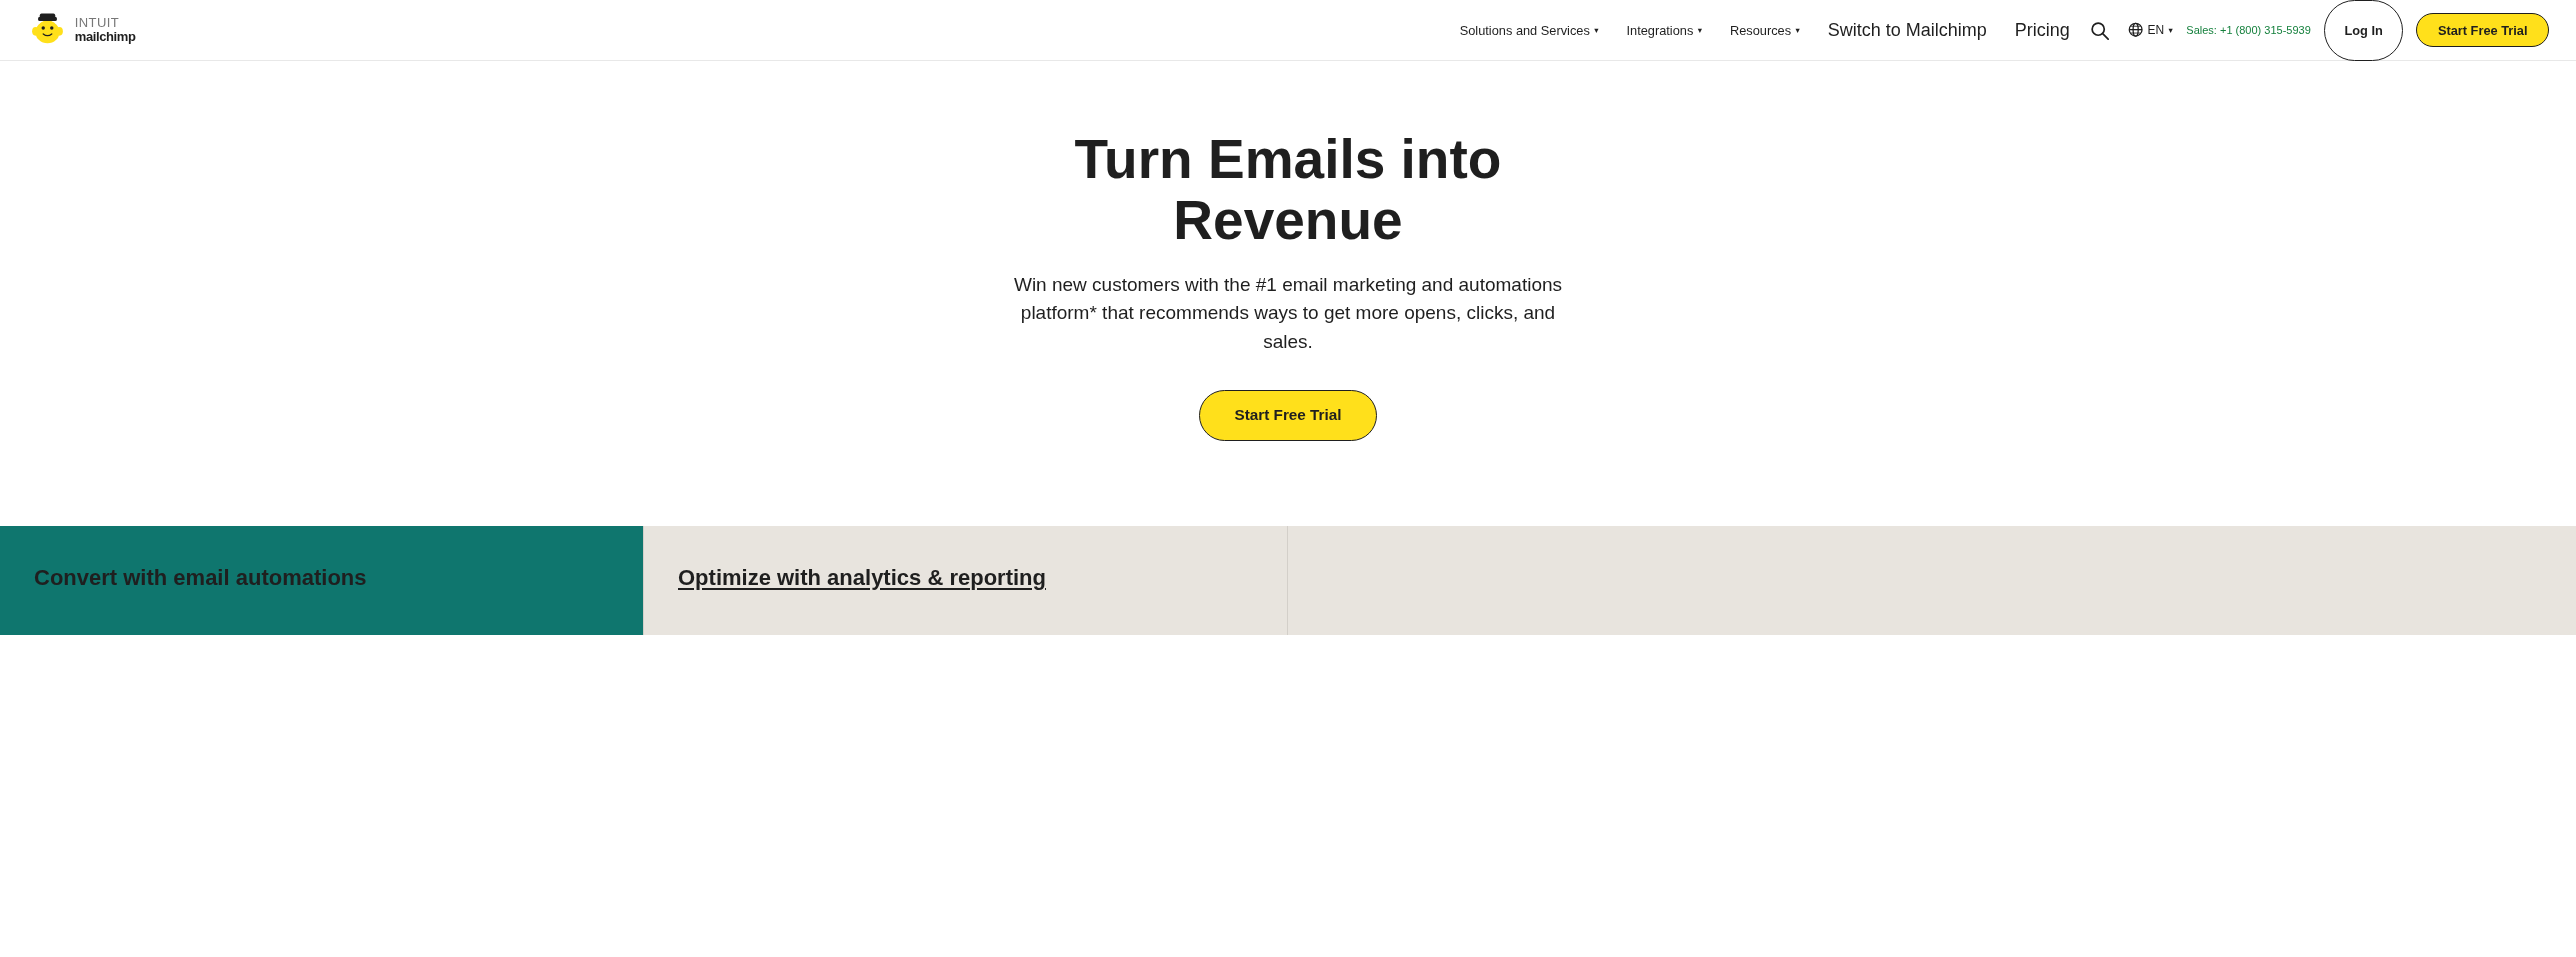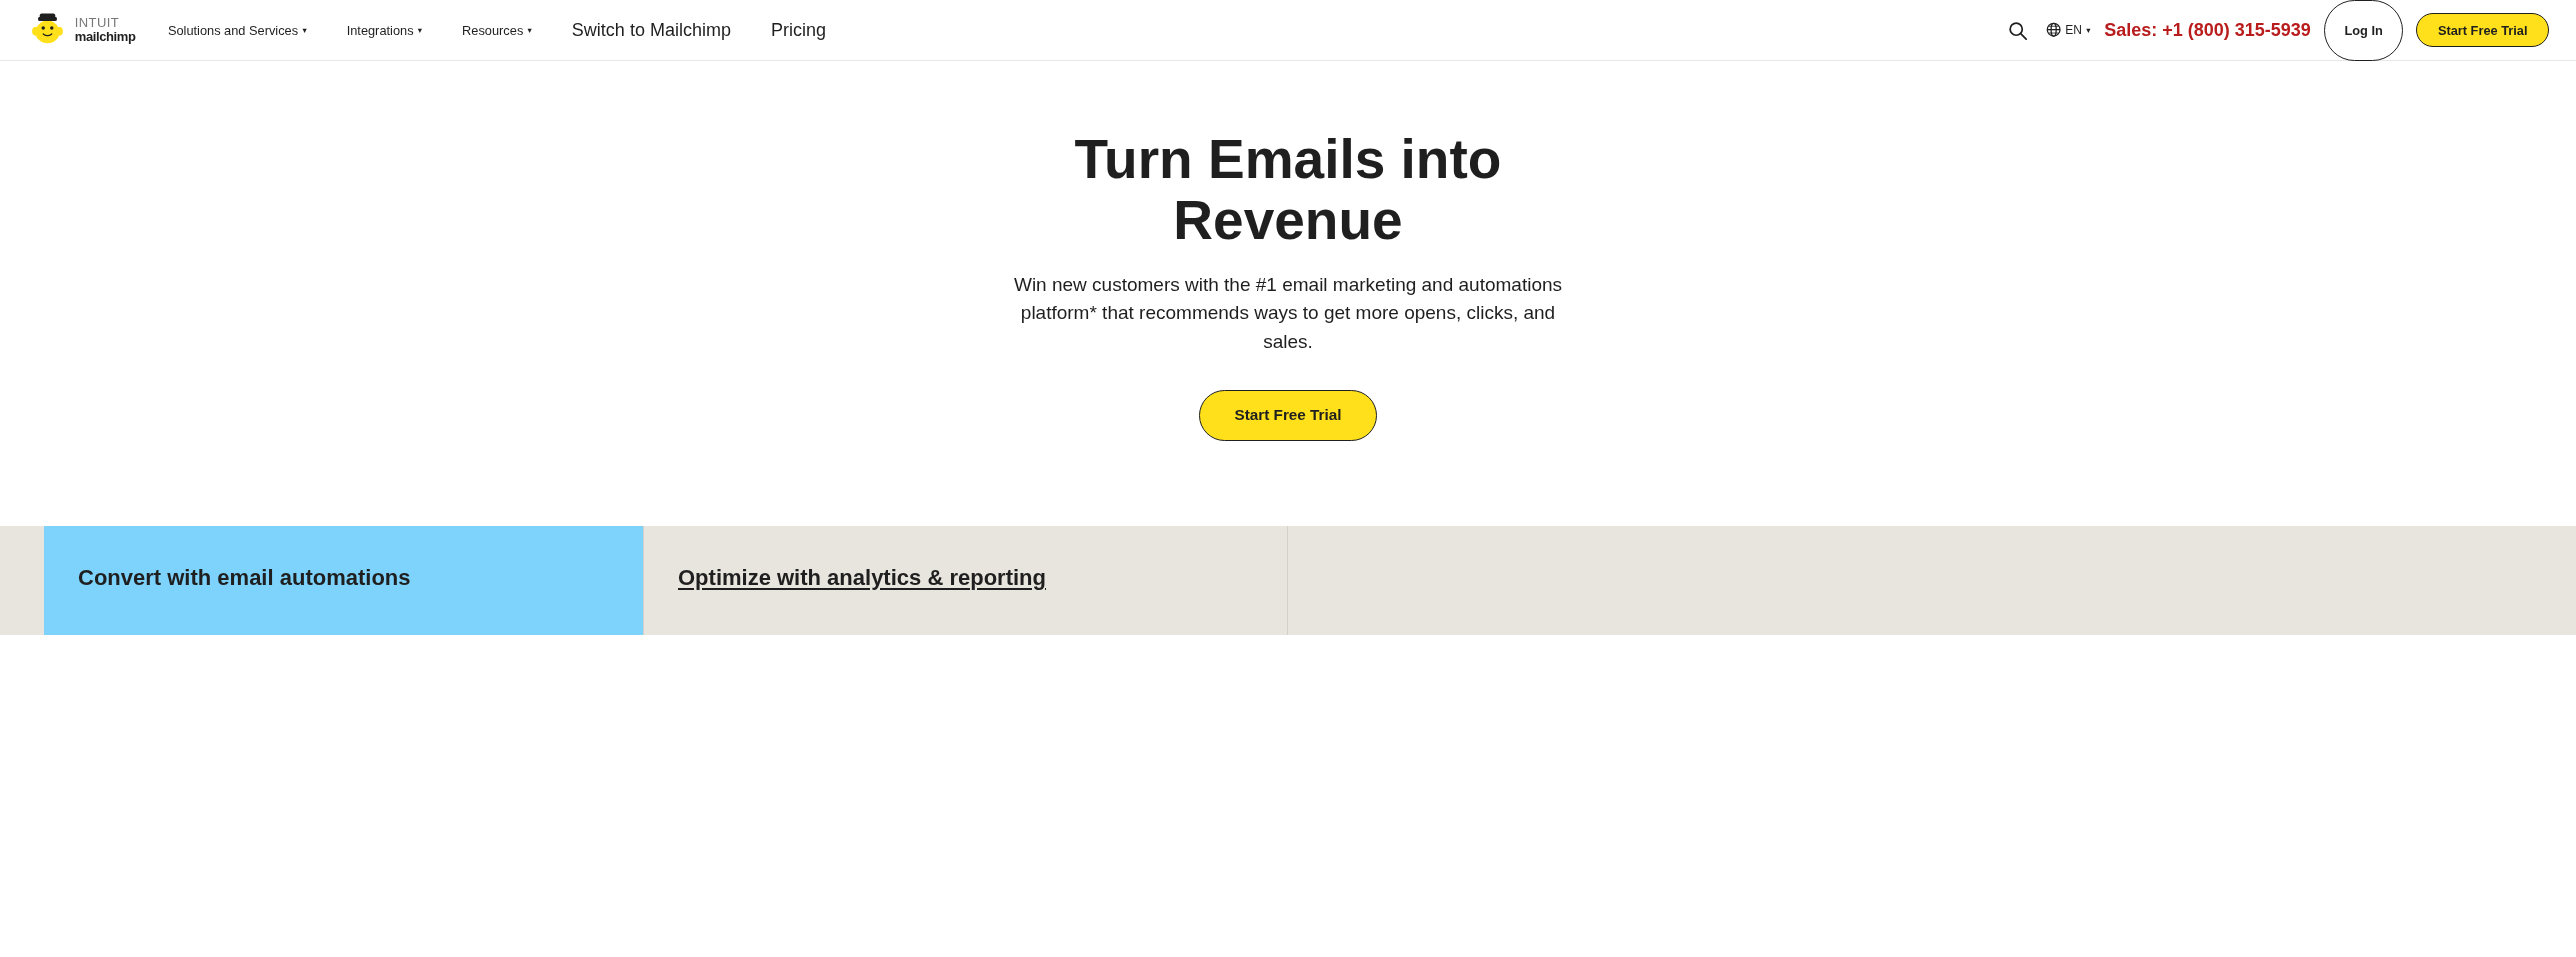--- a/index.html
+++ b/index.html
@@ -35,22 +35,23 @@
     }
 
     .logo-icon {
       width: 41px;
       height: 41px;
     }
 
     .nav-links {
       display: flex;
       align-items: center;
-      gap: 16px;
+      gap: 4px;
       flex: 1;
+      justify-content: flex-end;
     }
 
     .nav-link {
       display: flex;
       align-items: center;
       gap: 4.3px;
       padding: 6.8px 12px;
       font-size: 12.8px;
       font-weight: 500;
       color: #1f1f1f;
@@ -96,23 +97,23 @@
     .nav-lang {
       display: flex;
       align-items: center;
       gap: 4.3px;
       font-size: 12px;
       font-weight: 500;
       cursor: pointer;
     }
 
     .nav-sales {
-      font-size: 18px;
-      font-weight: 700;
-      color: #b91c1c;
+      font-size: 11px;
+      font-weight: 400;
+      color: #15803d;
       white-space: nowrap;
     }
 
     .btn-login {
       padding: 22px 19px;
       font-size: 12.8px;
       font-weight: 600;
       border: 1.7px solid #1f1f1f;
       border-radius: 43px;
       background: #fff;
@@ -182,21 +183,21 @@
       width: 100%;
       background: #e8e4de;
     }
 
     .feature-item {
       padding: 38px 34px 44px;
       border-right: 0.9px solid #d3cfc9;
       background: #e8e4de;
     }
 
-    .feature-item:nth-child(1) { background: #7dd3fc; margin-left: 44px; }
+    .feature-item:nth-child(1) { background: #0f766e; }
     .feature-item:nth-child(2) { background: #e8e4de; }
     .feature-item:nth-child(3) { background: #dedad4; }
     .feature-item:nth-child(4) { background: #d946ef; border-right: none; }
 
     .feature-title {
       font-size: 22px;
       font-weight: 700;
       line-height: 1.25;
       color: #1f1f1f;
     }

